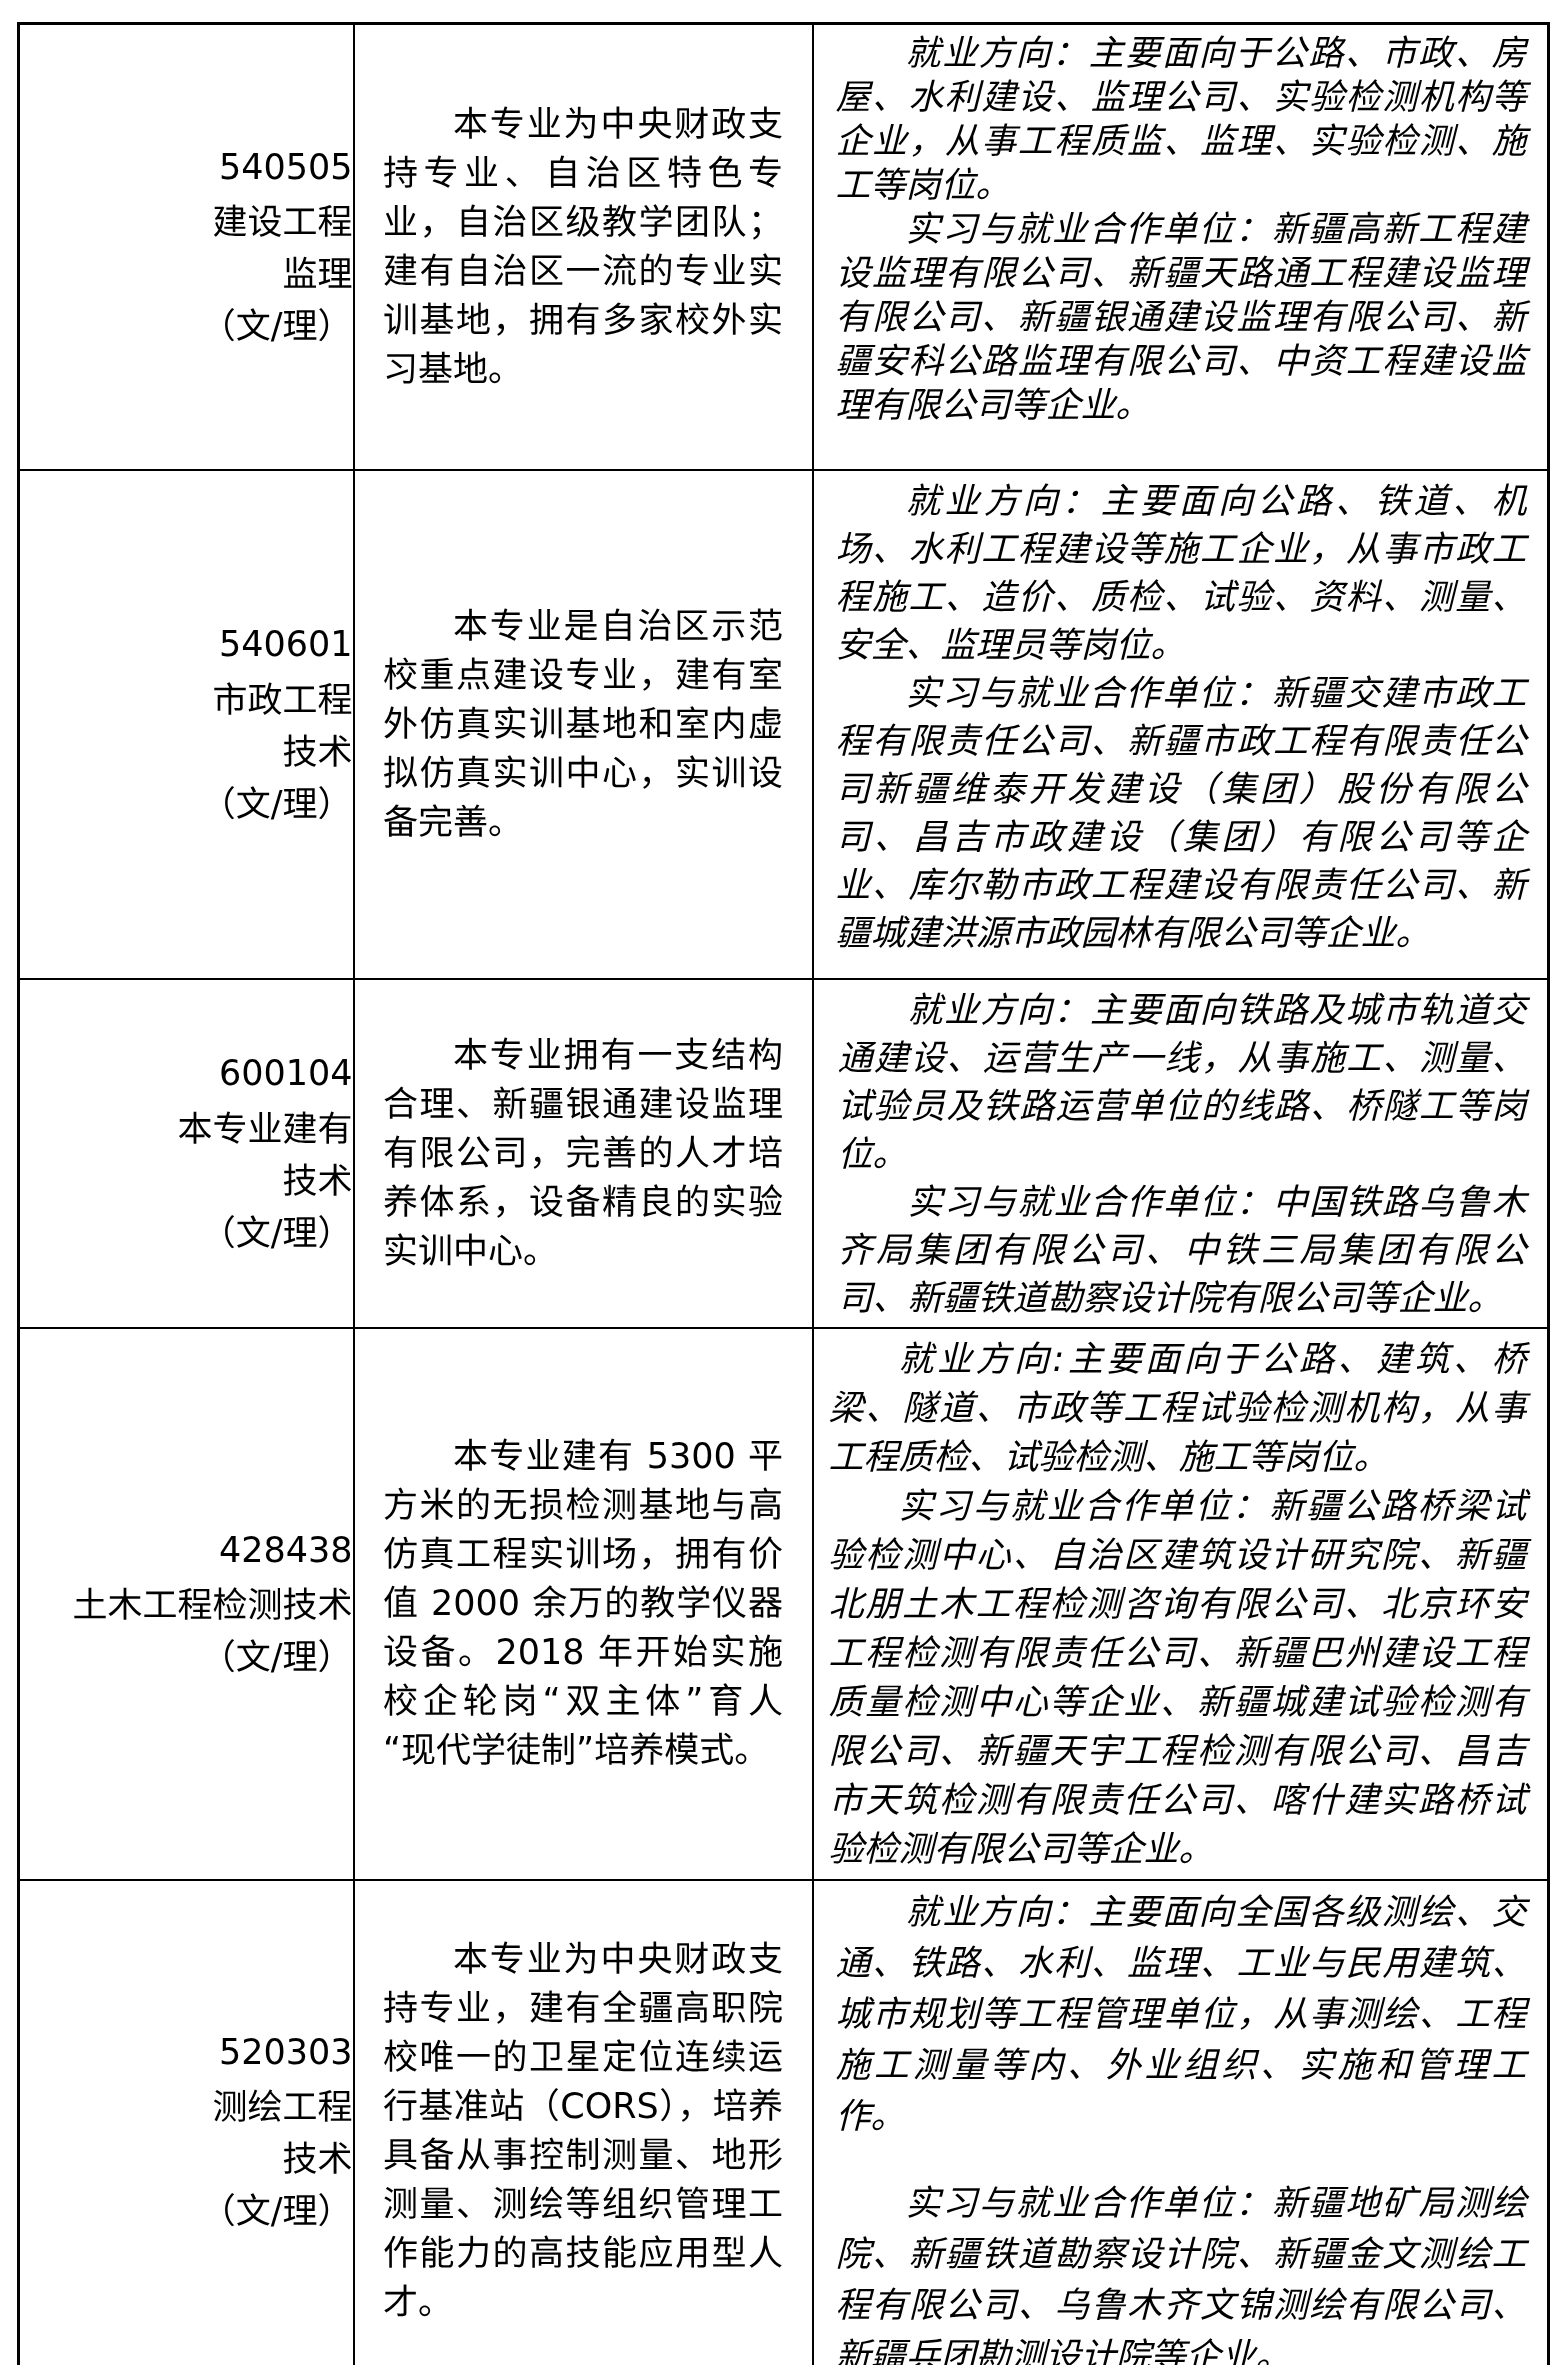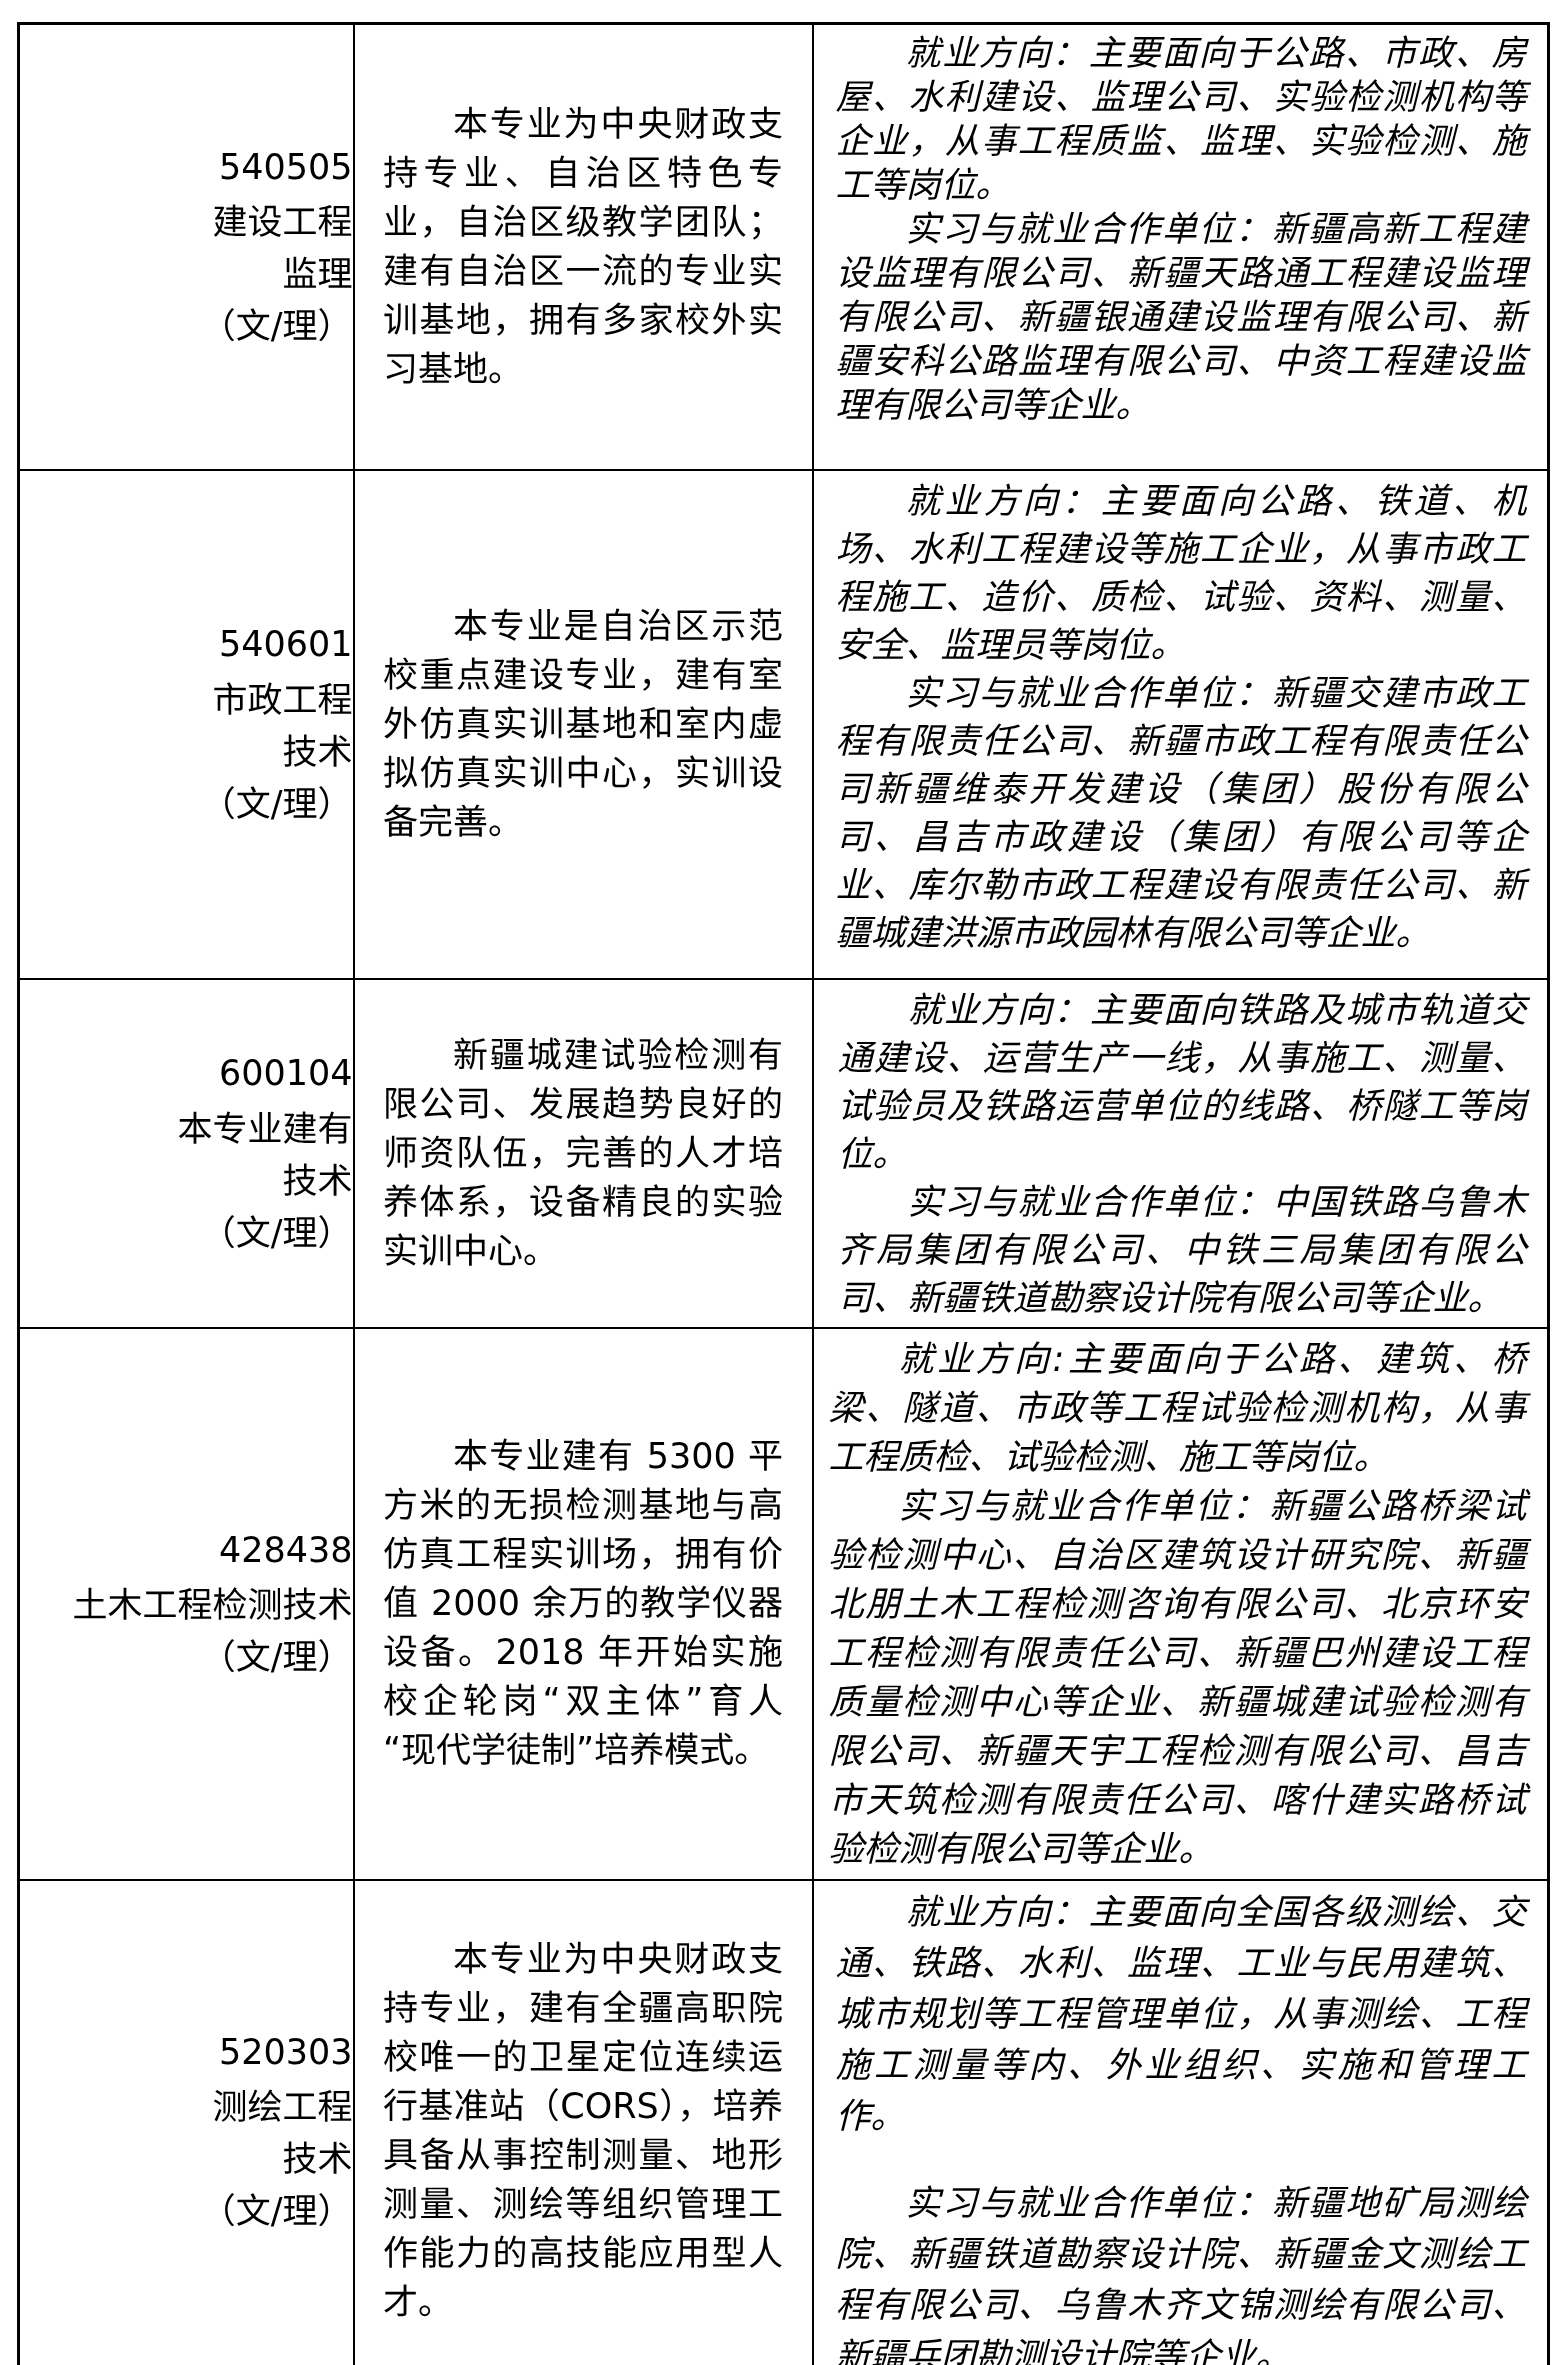--- a/index.html
+++ b/index.html
@@ -120,21 +120,21 @@
       </tr>
 
       <tr class="r3">
         <td class="c1">
           <div class="code">600104</div>
           <div class="mname">本专业建有
 技术</div>
           <div class="track">（文/理）</div>
         </td>
         <td class="c2">
-          <p class="para">新疆城建试验检测有限公司、发展趋势良好的师资队伍，完善的人才培养体系，设备精良的实验实训中心。</p>
+          <p class="para">本专业拥有一支结构合理、新疆银通建设监理有限公司，完善的人才培养体系，设备精良的实验实训中心。</p>
         </td>
         <td class="c3">
           <p class="para">就业方向：主要面向铁路及城市轨道交通建设、运营生产一线，从事施工、测量、试验员及铁路运营单位的线路、桥隧工等岗位。</p>
           <p class="para partners">实习与就业合作单位：中国铁路乌鲁木齐局集团有限公司、中铁三局集团有限公司、新疆铁道勘察设计院有限公司等企业。</p>
         </td>
       </tr>
 
       <tr class="r4">
         <td class="c1">
           <div class="code">428438</div>

